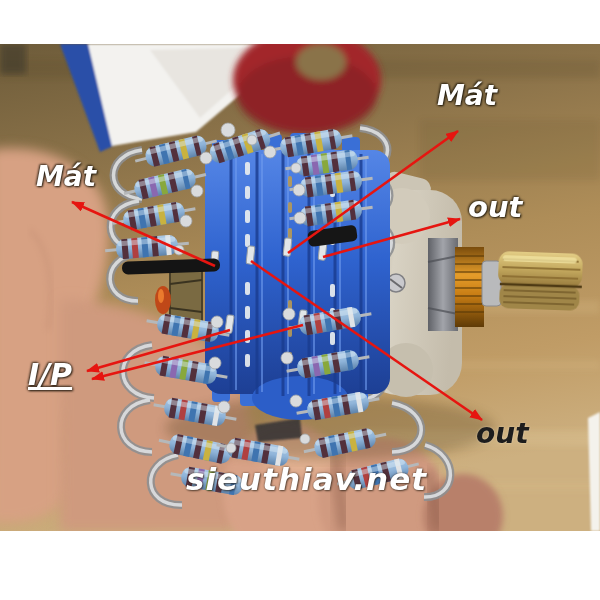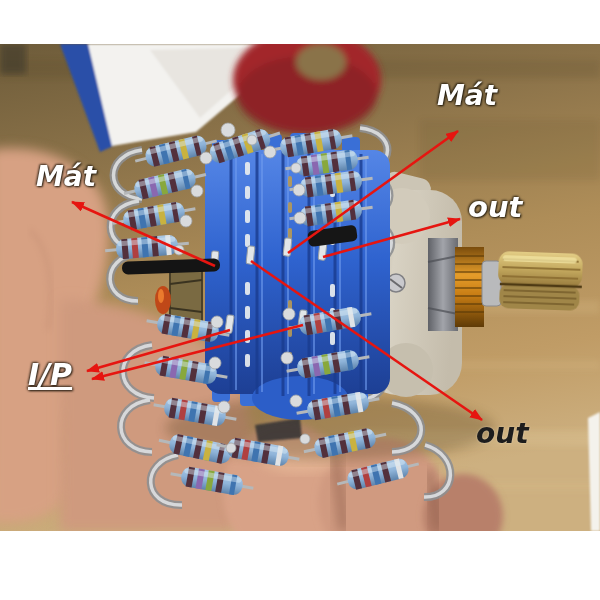--- a/index.html
+++ b/index.html
@@ -373,13 +373,14 @@
         <line x1="303" y1="325" x2="92" y2="379" marker-end="url(#ah)"></line>
       </g>
     </g>
   </svg>
 
   <div class="label label-light lbl-mat-top">Mát</div>
   <div class="label label-light lbl-mat-left">Mát</div>
   <div class="label label-light lbl-out-top">out</div>
   <div class="label label-light lbl-ip">I/P</div>
   <div class="label label-dark  lbl-out-bottom">out</div>
+  <div class="watermark">sieuthiav.net</div>
 </div>
 
 </body></html>

